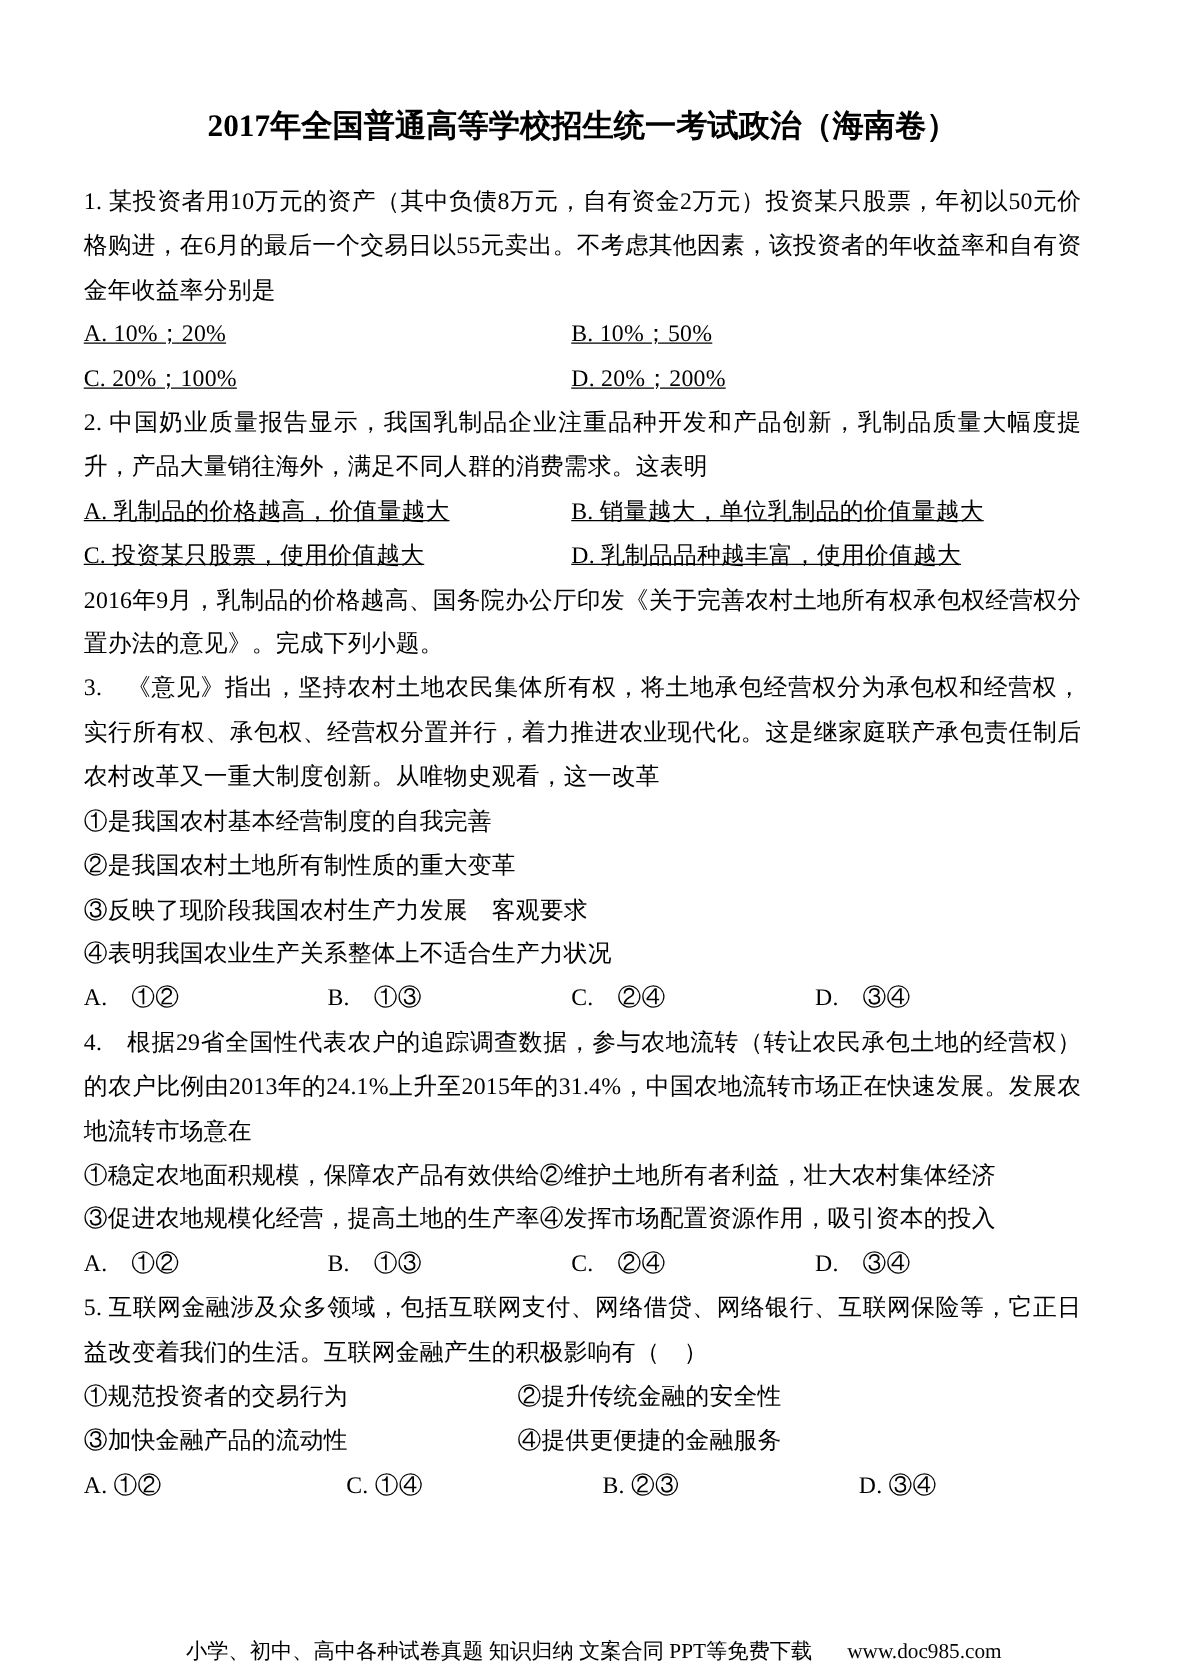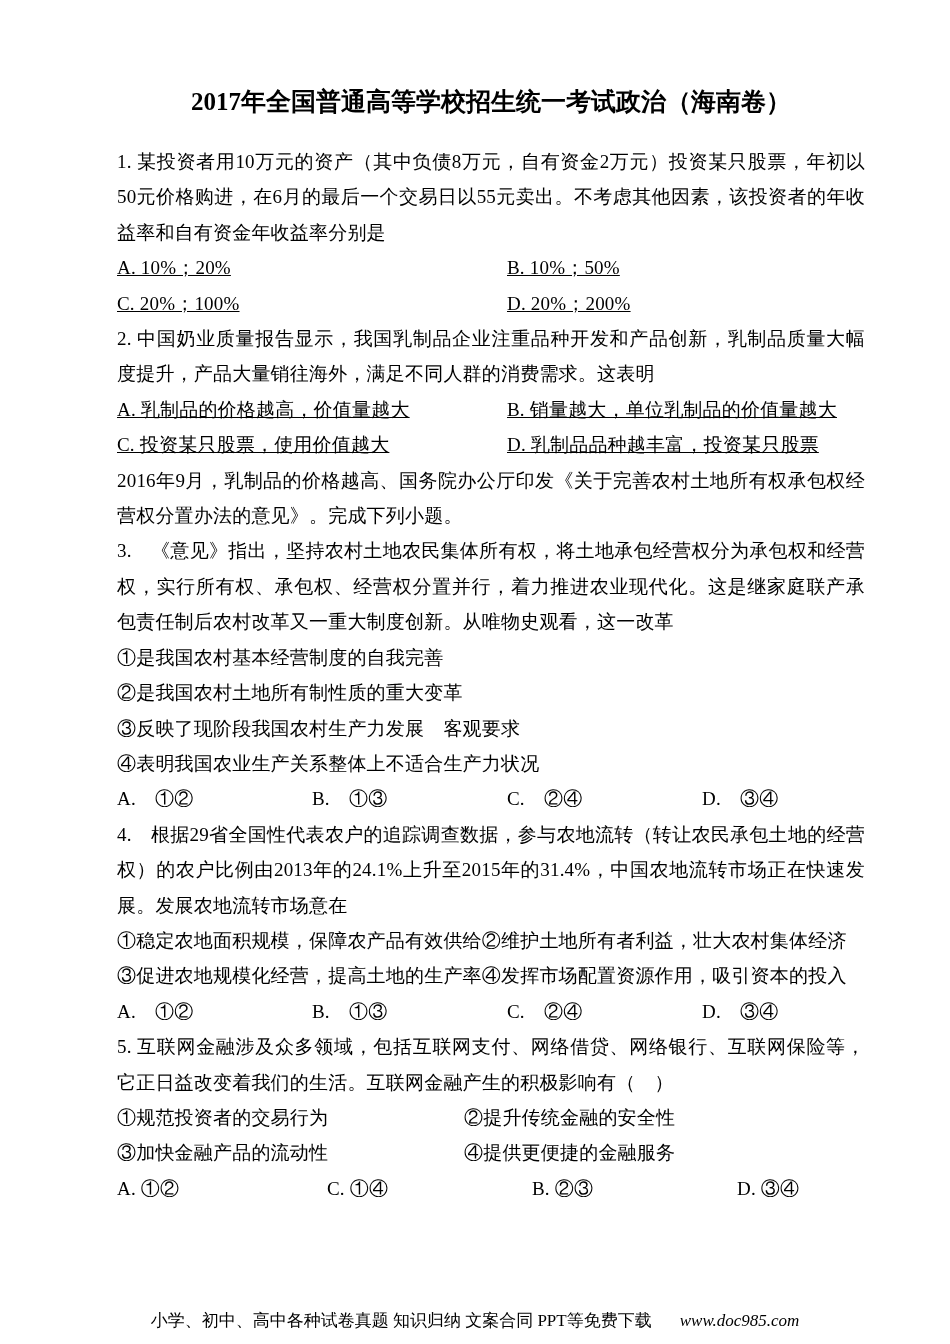--- a/index.html
+++ b/index.html
@@ -2,21 +2,21 @@
 <html lang="zh"><head>
 <meta charset="utf-8">
 <style>
   html,body{margin:0;padding:0;}
   body{
     width:950px;height:1344px;
     background:#ffffff;color:#000;
     position:relative;overflow:hidden;
     font-family:"Liberation Serif","DejaVu Serif",serif;
   }
-  .page{padding:84px 85px 0 117px;}
+  .page{padding:84px 85px 0 67px;}
   .title{
     text-align:center;font-weight:bold;
     font-size:25px;line-height:36px;
     margin:0 0 24px 0;
   }
   .para{
     font-size:19px;line-height:35.4px;margin:0;
     text-align:justify;text-justify:inter-ideograph;
     letter-spacing:0.2px;
   }
@@ -27,21 +27,21 @@
   }
   .cols-2{grid-template-columns:390px 1fr;text-decoration:underline;}
   .cols-2-q5{grid-template-columns:347px 1fr;}
   .cols-4{grid-template-columns:195px 195px 195px 1fr;}
   .cols-4-q5{grid-template-columns:210px 205px 205px 1fr;}
   .footer{
     position:absolute;left:0;bottom:13px;width:100%;
     text-align:center;font-size:17px;line-height:20px;
     white-space:nowrap;
   }
-  .footer .url{margin-left:28px;font-style:italic;}
+  .footer .url{margin-left:28px;}
 </style>
 </head>
 <body>
 
 <div class="page">
 
   <h1 class="title">2017年全国普通高等学校招生统一考试政治（海南卷）</h1>
 
 
   <div>
@@ -57,21 +57,21 @@
   </div>
 
   <div>
     <p class="para">2. 中国奶业质量报告显示，我国乳制品企业注重品种开发和产品创新，乳制品质量大幅度提升，产品大量销往海外，满足不同人群的消费需求。这表明</p>
     <div class="row cols-2">
       <span>A. 乳制品的价格越高，价值量越大</span>
       <span>B. 销量越大，单位乳制品的价值量越大</span>
     </div>
     <div class="row cols-2">
       <span>C. 投资某只股票，使用价值越大</span>
-      <span>D. 乳制品品种越丰富，投资某只股票</span>
+      <span>D. 乳制品品种越丰富，使用价值越大</span>
     </div>
   </div>
 
   <p class="para">2016年9月，乳制品的价格越高、国务院办公厅印发《关于完善农村土地所有权承包权经营权分置办法的意见》。完成下列小题。</p>
 
   <div>
     <p class="para">3.　《意见》指出，坚持农村土地农民集体所有权，将土地承包经营权分为承包权和经营权，实行所有权、承包权、经营权分置并行，着力推进农业现代化。这是继家庭联产承包责任制后农村改革又一重大制度创新。从唯物史观看，这一改革</p>
     <p class="para">①是我国农村基本经营制度的自我完善</p>
     <p class="para">②是我国农村土地所有制性质的重大变革</p>
     <p class="para">③反映了现阶段我国农村生产力发展　客观要求</p>

